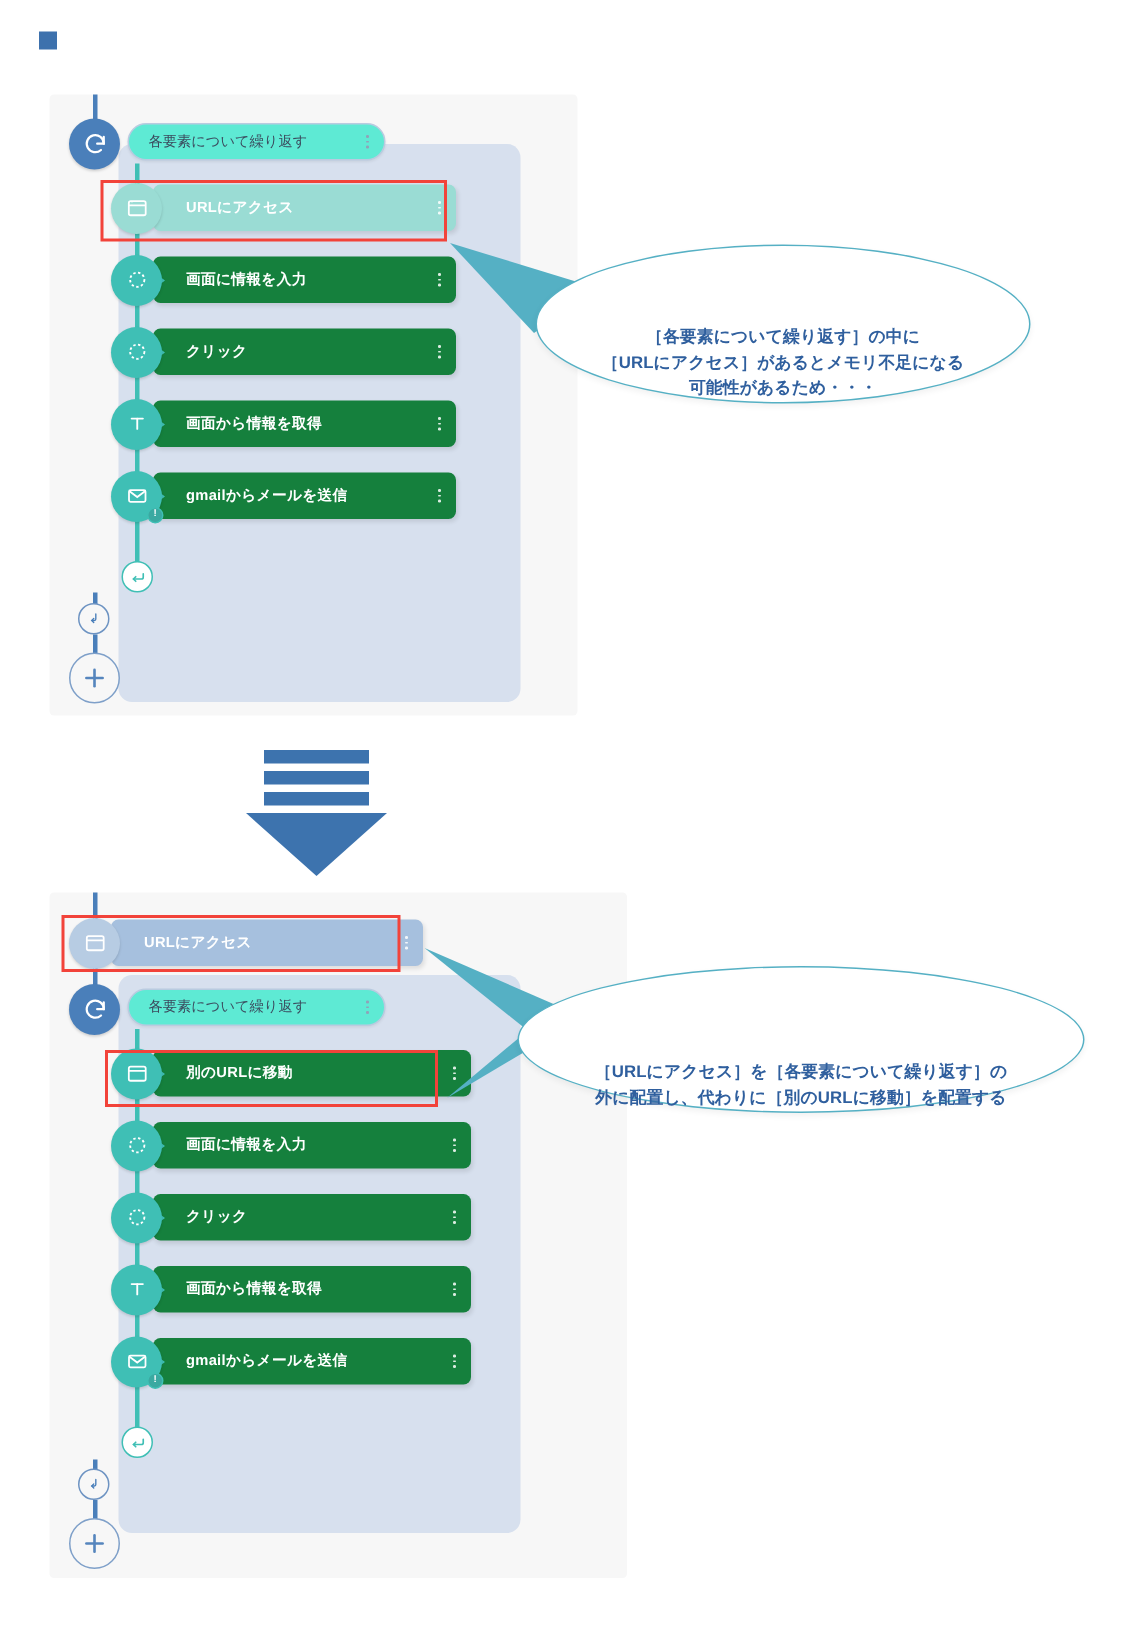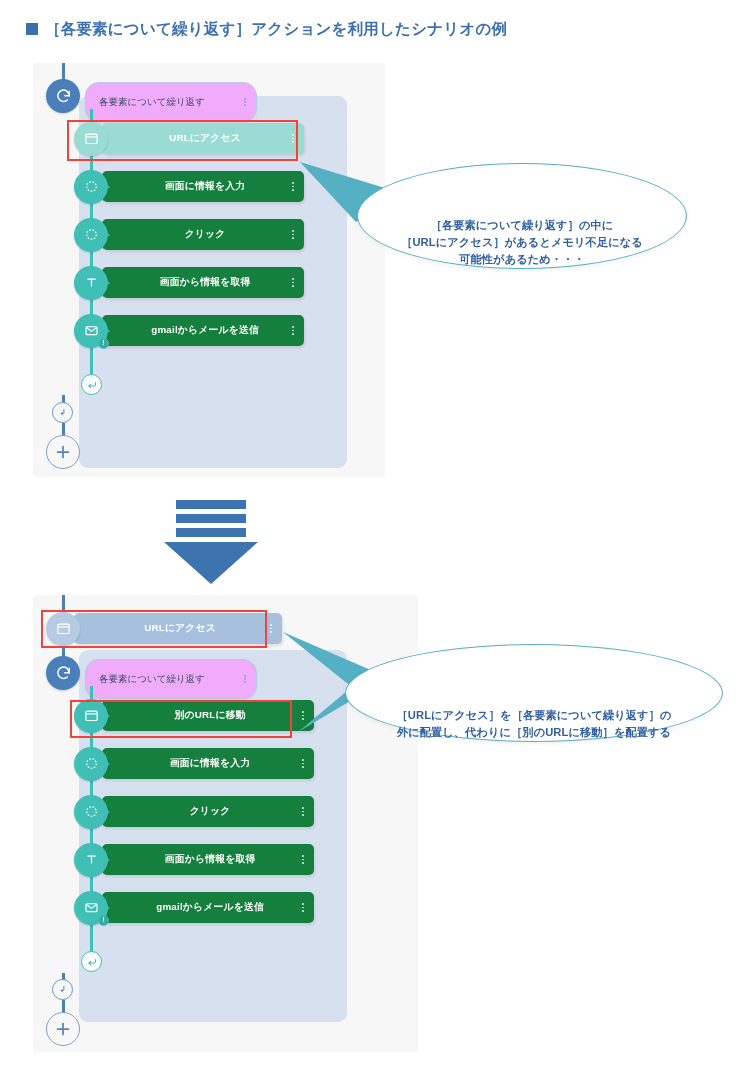--- a/index.html
+++ b/index.html
@@ -50,31 +50,31 @@
   .loop-circle {
     position: absolute; width: 34px; height: 34px;
     border-radius: 50%; background: #4a7fba;
     box-shadow: 0 1px 2px rgba(0,0,0,.18);
     display: flex; align-items: center; justify-content: center;
   }
   .loop-circle svg { width: 17px; height: 17px; }
 
   
   .loop-pill {
-    position: absolute; height: 40px;
-    background: #f0abfc; border: 1.4px solid #b9cbe0;
+    position: absolute; height: 25px;
+    background: #5eead4; border: 1.4px solid #b9cbe0;
     border-radius: 14px;
     display: flex; align-items: center;
     padding: 0 10px 0 13px;
     box-shadow: 0 1px 2px rgba(0,0,0,.07);
   }
   .loop-pill .txt { font-size: 9.5px; color: #3b4b5e; flex: 1; white-space: nowrap; }
 
   
-  .act { position: absolute; height: 44px; text-align: center; }
+  .act { position: absolute; height: 44px; }
   .act .ic {
     position: absolute; left: 0; top: -1.5px;
     width: 34px; height: 34px; border-radius: 50%;
     display: flex; align-items: center; justify-content: center;
     z-index: 3;
     box-shadow: 0 1px 2px rgba(0,0,0,.15);
   }
   .act .ic svg { width: 15px; height: 15px; }
   .act .bar {
     position: absolute; left: 28px; top: 0; height: 31px;
@@ -169,21 +169,21 @@
     border-right: 47px solid transparent;
     border-top: 42px solid #3d73ae;
   }
 </style>
 </head>
 <body>
 
 <div id="root">
 
   <div class="heading">
-    <span class="sq"></span><span>［各要素について繰り返す］アクションを利用したシナリオの例</span>
+    <span class="sq"></span>
   </div>
 
   <div class="card" id="card1">
 
     <div class="spine" style="left:29px; top:0px; height:36px;"></div>
 
     <div class="loopbox" id="loopbox1"></div>
 
     <div class="loop-circle" style="left:13px; top:16px;">
       <svg viewBox="0 0 24 24" fill="none" stroke="#ffffff" stroke-width="2.1" stroke-linecap="round">

